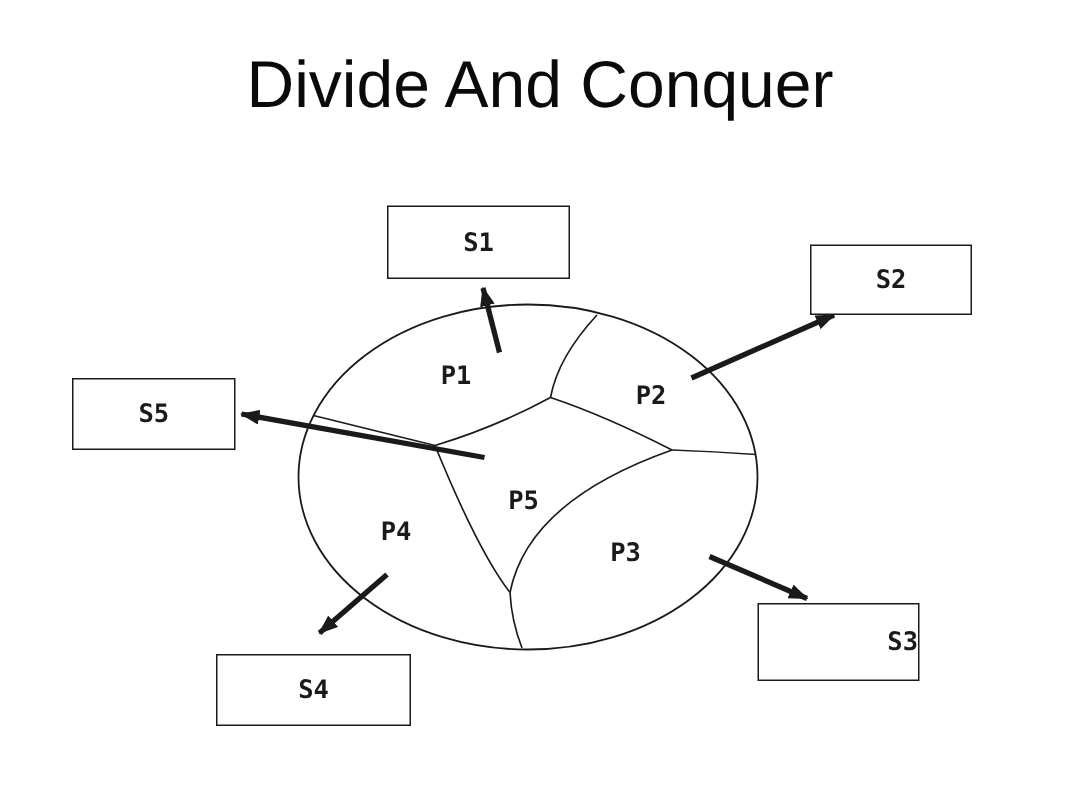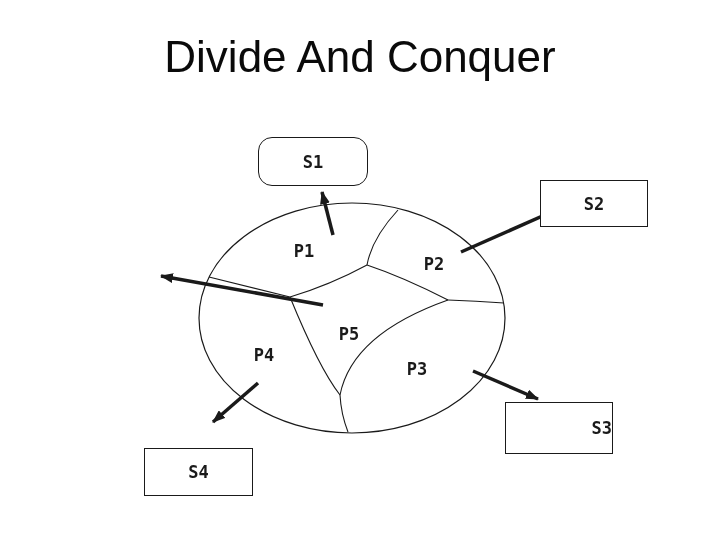--- a/index.html
+++ b/index.html
@@ -44,24 +44,24 @@
     display: flex;
     align-items: center;
     justify-content: center;
   }
   .sbox span, .plabel {
     font-family: "DejaVu Sans Mono", monospace;
     font-size: 17px;
     font-weight: 600;
     color: #1a1a1a;
   }
-  #box-s1 { left: 258px; top: 137px; width: 110px; height: 49px; border-radius: 14px; }
-  #box-s2 { left: 540px; top: 180px; width: 108px; height: 47px; }
+  #box-s1 { left: 258px; top: 137px; width: 122px; height: 49px; }
+  #box-s2 { left: 540px; top: 163px; width: 108px; height: 47px; }
   #box-s3 { left: 505px; top: 402px; width: 108px; height: 52px; justify-content: flex-end; }
-  #box-s4 { left: 144px; top: 448px; width: 109px; height: 48px; text-align: center; }
+  #box-s4 { left: 144px; top: 436px; width: 130px; height: 48px; text-align: center; }
   #box-s5 { left: 48px;  top: 252px; width: 109px; height: 48px; }
   .plabel {
     position: absolute;
     transform: translate(-50%, -50%);
     white-space: nowrap;
   }
   #label-p1 { left: 304px; top: 251px; }
   #label-p2 { left: 434px; top: 264px; }
   #label-p3 { left: 417px; top: 369px; }
   #label-p4 { left: 264px; top: 355px; }
@@ -105,20 +105,23 @@
   </div>
   <div class="sbox" id="box-s2">
     <span>S2</span>
   </div>
   <div class="sbox" id="box-s3">
     <span>S3</span>
   </div>
   <div class="sbox" id="box-s4">
     <span>S4</span>
   </div>
+  <div class="sbox" id="box-s5">
+    <span>S5</span>
+  </div>
 
   <div class="plabel" id="label-p1">P1</div>
   <div class="plabel" id="label-p2">P2</div>
   <div class="plabel" id="label-p3">P3</div>
   <div class="plabel" id="label-p4">P4</div>
   <div class="plabel" id="label-p5">P5</div>
 
 </div>
 
 </body></html>

